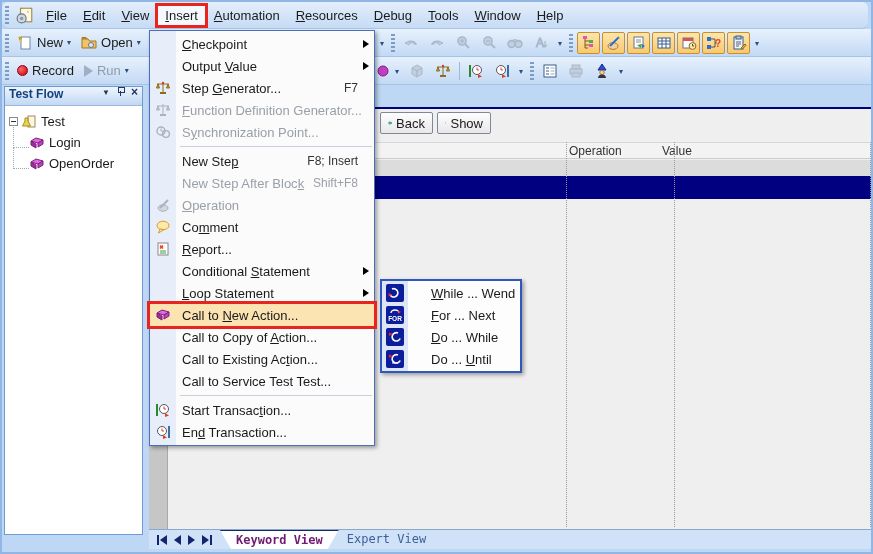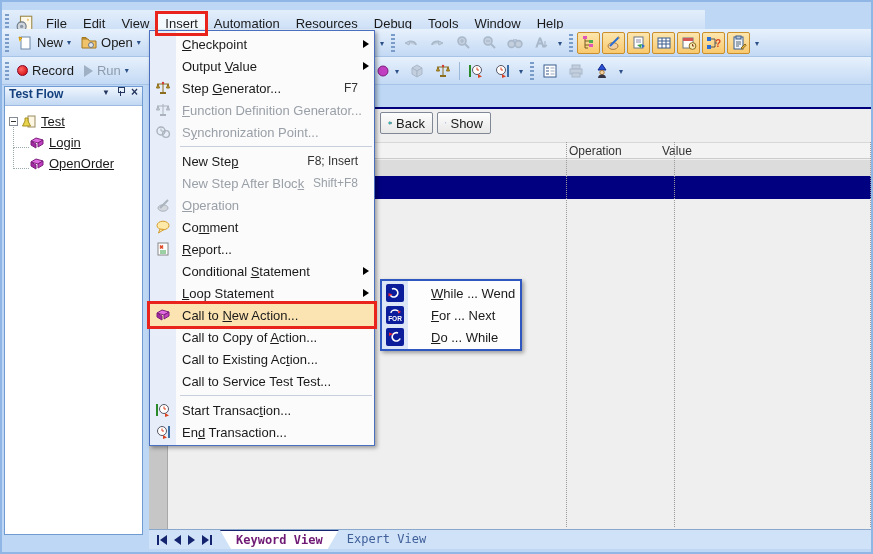--- a/index.html
+++ b/index.html
@@ -7,22 +7,22 @@
   body { font-family:"Liberation Sans", sans-serif; font-size:13px; color:#1a1a1a; }
   .window { position:relative; width:873px; height:554px; background:#bdd7f4; border:2px solid #8fb6e4; overflow:hidden; }
 
   
   .grip { width:4px; height:18px; margin:0 3px; background:repeating-linear-gradient(to bottom,#7a9cc9 0 2px, transparent 2px 4px); align-self:center; }
   .chev { width:12px; align-self:center; color:#2b4f87; font-size:8px; text-align:center; }
   .chev::before { content:"▾"; }
   .vsep { width:1px; height:18px; background:#9db8d9; margin:0 3px; align-self:center; }
 
   
-  .menubar { position:absolute; left:0; top:8px; width:703px; height:27px; display:flex; align-items:center;
-             background:linear-gradient(#e3eefb,#c6dbf5); border-bottom:1px solid #aac6e8; }
+  .menubar { position:absolute; left:0; top:0; width:866px; height:27px; display:flex; align-items:center;
+             background:linear-gradient(#e3eefb,#c6dbf5); border-bottom:1px solid #aac6e8;border-radius:6px; }
   .appicon { width:18px; height:18px; margin:0 4px; }
   .mitem { position:relative; padding:4px 8px; cursor:default; }
   .mitem u { text-decoration:underline; }
   .mitem.open { background:#f4f9fe; border:1px solid #7096c9; padding:3px 7px; }
   .redbox { position:absolute; left:-3px; top:-2px; right:-3px; bottom:-2px; border:3px solid #e8241d; z-index:70; pointer-events:none; }
 
   
   .toolbar { position:absolute; left:0; width:869px; height:28px; display:flex; align-items:center;
              background:linear-gradient(#e7f1fc,#c3d9f4); border-bottom:1px solid #a6c4e8; }
   .tb2 { top:27px; } .tb3 { top:55px; }
@@ -43,21 +43,21 @@
   .leftpanel { position:absolute; left:2px; top:84px; width:139px; height:449px; border:1px solid #6f9bd2; background:#fff; }
   .lp-header { height:19px; background:linear-gradient(#eef5fd,#c2d8f3); display:flex; align-items:flex-start; padding:0 4px;
                border-bottom:1px solid #9dbbe0; color:#14417e; font-weight:bold; font-size:12px; }
   .lp-tools { margin-left:auto; display:flex; align-items:center; gap:6px; color:#24365e; }
   .lp-drop { font-size:8px; } .lp-drop::before { content:"▼"; }
   .pin { position:relative; width:9px; height:10px; }
   .pin::before { content:""; position:absolute; left:2px; top:0; width:5px; height:4px; border:1px solid #24365e; }
   .pin::after { content:""; position:absolute; left:4px; top:4px; width:1px; height:5px; background:#24365e; }
   .xclose { font-size:12px; font-weight:bold; line-height:10px; }
   .tree { padding:5px 2px; font-size:13px; }
-  .trow { display:flex; align-items:center; height:21px;text-decoration:underline; }
+  .trow { display:flex; align-items:center; height:21px; }
   .expander { width:9px; height:9px; border:1px solid #848b94; background:#fff; margin:0 3px 0 2px; position:relative; }
   .expander::before { content:""; position:absolute; left:1px; top:3px; width:5px; height:1px; background:#333; }
   .connector { width:16px; height:21px; border-left:1px dotted #9aa; border-bottom:1px dotted #9aa; margin-left:6px; margin-bottom:10px; }
   .tlabel { margin-left:4px; }
 
   
   .mainpane { position:absolute; left:147px; top:105px; width:724px; height:422px; background:#efefef; border-right:1px solid #b9cde8; }
   .pane-topline { position:absolute; left:0; top:0; width:100%; height:2px; background:#00007a; }
   .rowstrip { position:absolute; left:0; top:2px; width:19px; height:420px; background:#c6c6c6; border-right:1px solid #a8a8a8; }
   .btn3d { position:absolute; top:5px; height:22px; display:flex; align-items:center; gap:4px; padding:0 7px;
@@ -596,15 +596,26 @@
     <div class="srow">
       <span class="gut">
           <svg width="18" height="18" viewBox="0 0 18 18">
             <rect width="18" height="18" rx="2" fill="#0b1d9a"></rect>
             <path d="M12 5a4.2 4.2 0 1 0 2.2 5.5" stroke="#fff" fill="none" stroke-width="1.6"></path>
             <path d="M3 4.5l4 1.6-4 2z" fill="#e23"></path>
           </svg>
         </span>
       <span class="lbl"><span></span><u>D</u><span>o ... While</span></span>
     </div>
+    <div class="srow">
+      <span class="gut">
+          <svg width="18" height="18" viewBox="0 0 18 18">
+            <rect width="18" height="18" rx="2" fill="#0b1d9a"></rect>
+            <path d="M12 5a4.2 4.2 0 1 0 2.2 5.5" stroke="#fff" fill="none" stroke-width="1.6"></path>
+            <path d="M3 4.5l4 1.6-4 2z" fill="#e23"></path>
+            <path d="M6 13h6" stroke="#fff"></path>
+          </svg>
+        </span>
+      <span class="lbl"><span>Do ... </span><u>U</u><span>ntil</span></span>
+    </div>
   </div>
 
 </div>
 
 </body></html>

